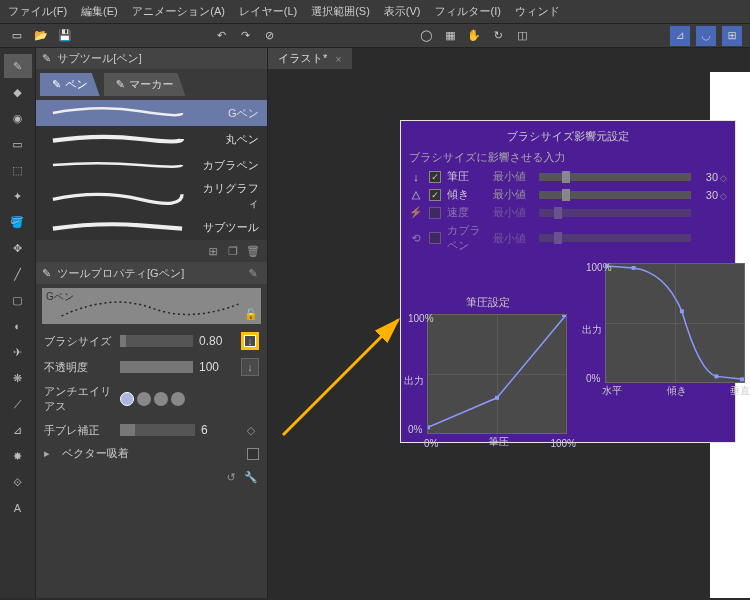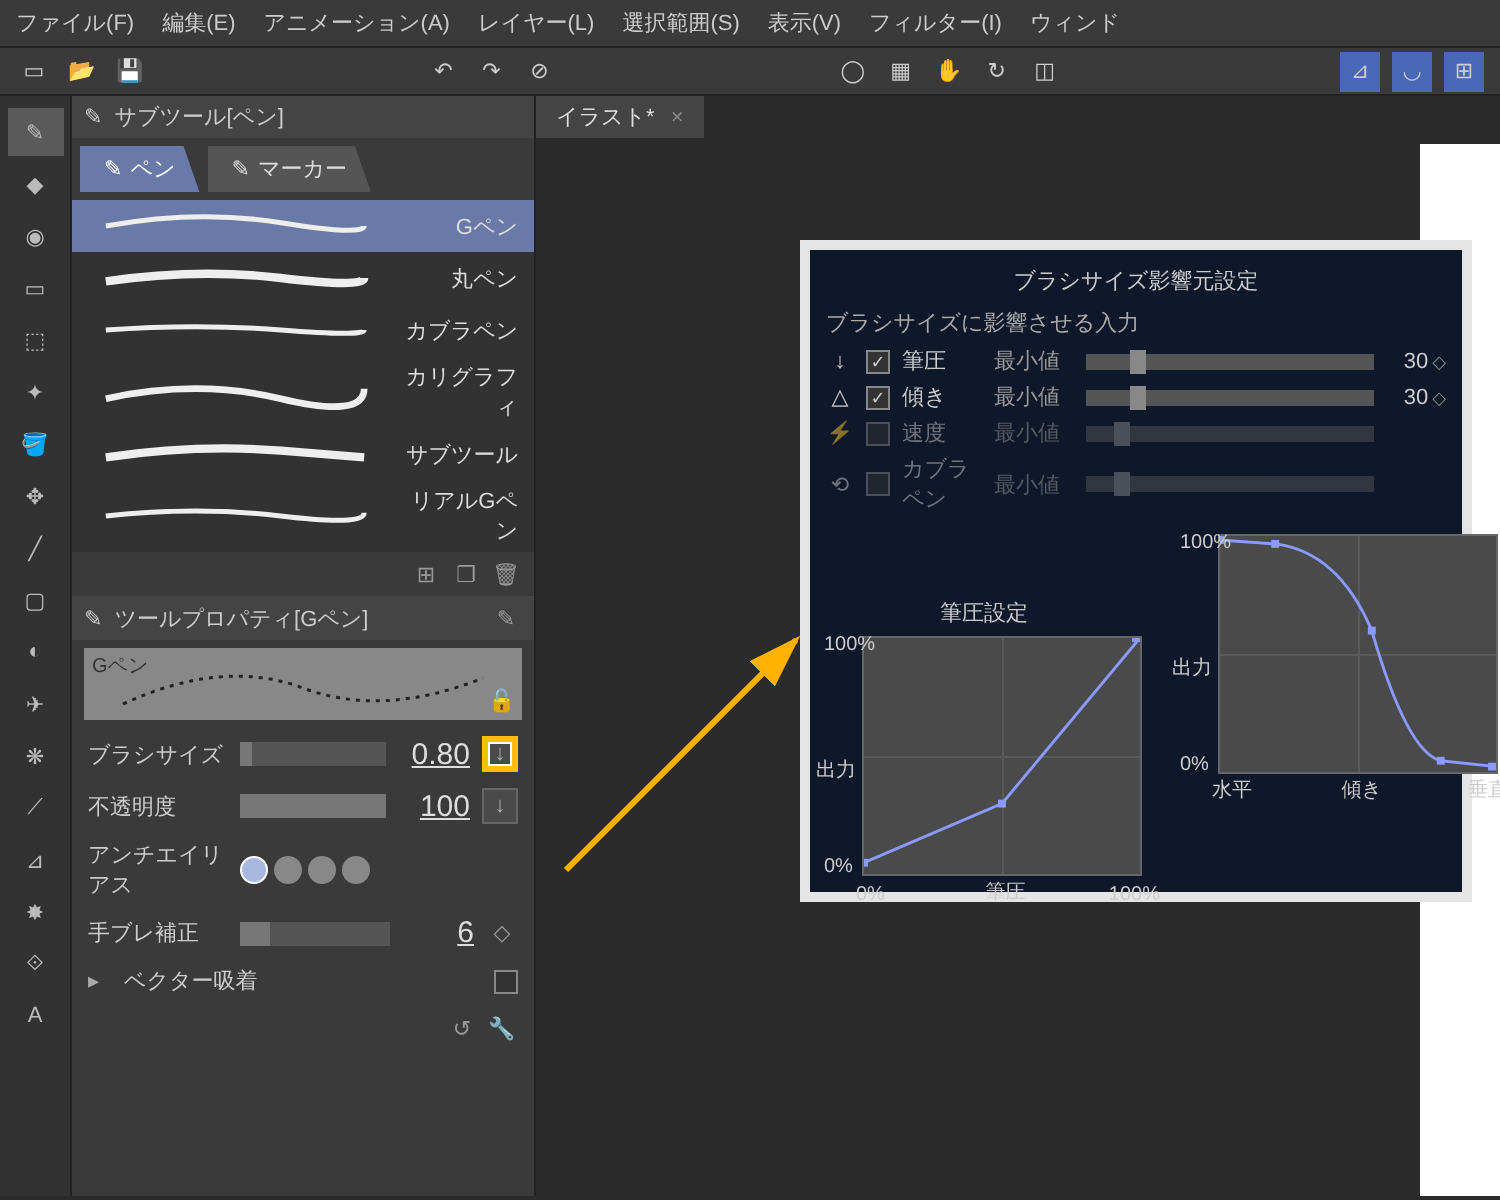--- a/index.html
+++ b/index.html
@@ -25,32 +25,32 @@
 .brush-stroke { flex: 1; height: 20px; position: relative; }
 .brush-name { color: #ddd; font-size: 11px; width: 60px; text-align: right; }
 .brush-foot { display: flex; justify-content: flex-end; gap: 4px; padding: 3px 6px; background: #3a3a3a; }
 .tiny-btn { width: 16px; height: 16px; color: #999; cursor: pointer; display: inline-flex; align-items: center; justify-content: center; }
 .prop-panel { background: #3a3a3a; flex: 1; }
 .prop-preview { background: #888; height: 36px; margin: 4px 6px; position: relative; }
 .prop-row { display: flex; align-items: center; padding: 4px 8px; gap: 6px; }
 .prop-label { width: 70px; color: #ccc; font-size: 11px; }
 .prop-slider { flex: 1; height: 12px; background: #555; position: relative; }
 .prop-slider-fill { position: absolute; left: 0; top: 0; bottom: 0; background: #777; }
-.prop-value { width: 36px; text-align: right; color: #ddd; font-size: 15px; text-decoration: underline; }
+.prop-value { width: 36px; color: #ddd; font-size: 12px; }
 .prop-btn { width: 18px; height: 18px; background: #4a4a4a; border: 1px solid #666; display: inline-flex; align-items: center; justify-content: center; cursor: pointer; }
 .highlight-box { border: 3px solid #ffc107; box-shadow: 0 0 0 1px #fff inset; }
 .aa-dots { display: flex; gap: 3px; }
 .aa-dot { width: 14px; height: 14px; border-radius: 50%; background: #888; cursor: pointer; }
 .aa-dot.sel { background: #a8b8e0; border: 1px solid #fff; }
 .prop-foot { display: flex; justify-content: flex-end; gap: 4px; padding: 4px 8px; }
 .canvas-area { flex: 1; background: #2b2b2b; position: relative; }
 .doc-tab { background: #444; padding: 3px 10px; display: inline-flex; align-items: center; gap: 8px; color: #ddd; font-size: 11px; }
 .doc-tab .x { color: #888; cursor: pointer; }
 .canvas { position: absolute; right: 0; top: 24px; bottom: 0; width: 40px; background: #fff; }
-.popup { position: absolute; left: 400px; top: 120px; width: 336px; background: #0f172a; border: 5px solid #e5e5e5; padding: 8px; color: #ccc; font-size: 11px; }
+.popup { position: absolute; left: 400px; top: 120px; width: 336px; background: #4c1d95; border: 1px solid #e5e5e5; padding: 8px; color: #ccc; font-size: 11px; }
 .popup-title { text-align: center; margin-bottom: 6px; }
 .popup-sub { margin-bottom: 4px; color: #aaa; }
 .popup-row { display: flex; align-items: center; gap: 6px; margin-bottom: 3px; }
 .popup-row .glyph { width: 14px; text-align: center; }
 .popup-row .chk { width: 12px; height: 12px; border: 1px solid #888; display: inline-flex; align-items: center; justify-content: center; font-size: 9px; background: #333; }
 .popup-row .chk.on::after { content: "✓"; color: #ccc; }
 .popup-row .plabel { width: 40px; }
 .popup-row .mlabel { width: 40px; color: #999; }
 .popup-slider { flex: 1; height: 8px; background: #555; position: relative; }
 .popup-slider .knob { position: absolute; top: -2px; width: 8px; height: 12px; background: #888; }
@@ -163,26 +163,20 @@
               <path d="M5,16 Q60,4 110,16 T160,10" stroke="#eee" stroke-width="4" fill="none"></path>
             </svg></div>
           <span class="brush-name">カリグラフィ</span>
         </div>
         <div class="brush-item">
           <div class="brush-stroke"><svg class="stroke-svg" viewBox="0 0 165 24">
               <path d="M5,14 Q60,6 110,10 T160,14" stroke="#eee" stroke-width="5" fill="none"></path>
             </svg></div>
           <span class="brush-name">サブツール</span>
         </div>
-        <div class="brush-item">
-          <div class="brush-stroke"><svg class="stroke-svg" viewBox="0 0 165 24">
-              <path d="M5,12 Q60,6 110,12 T160,10" stroke="#eee" stroke-width="3" fill="none"></path>
-            </svg></div>
-          <span class="brush-name">リアルGペン</span>
-        </div>
       </div>
     <div class="brush-foot">
       <span class="tiny-btn">⊞</span>
       <span class="tiny-btn">❐</span>
       <span class="tiny-btn">🗑</span>
     </div>
 
     <div class="panel-header">
       <span>✎</span>
       <span>ツールプロパティ[Gペン]</span>

